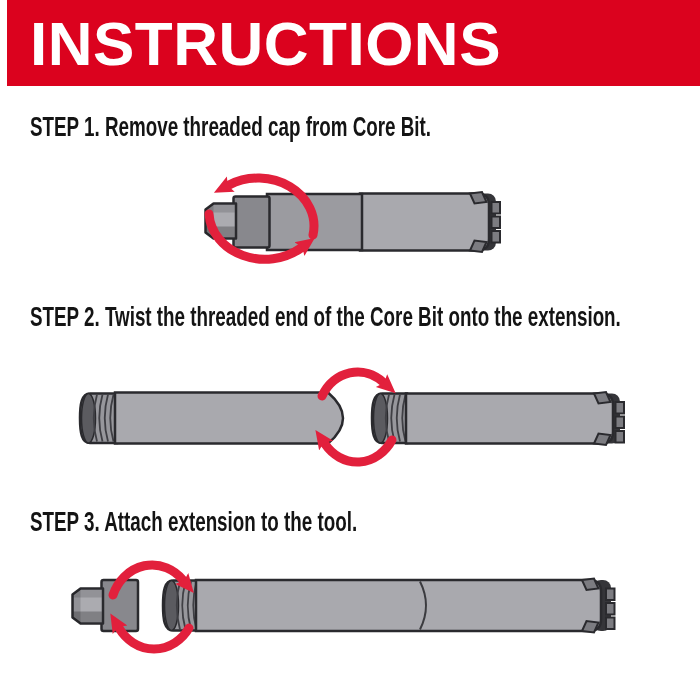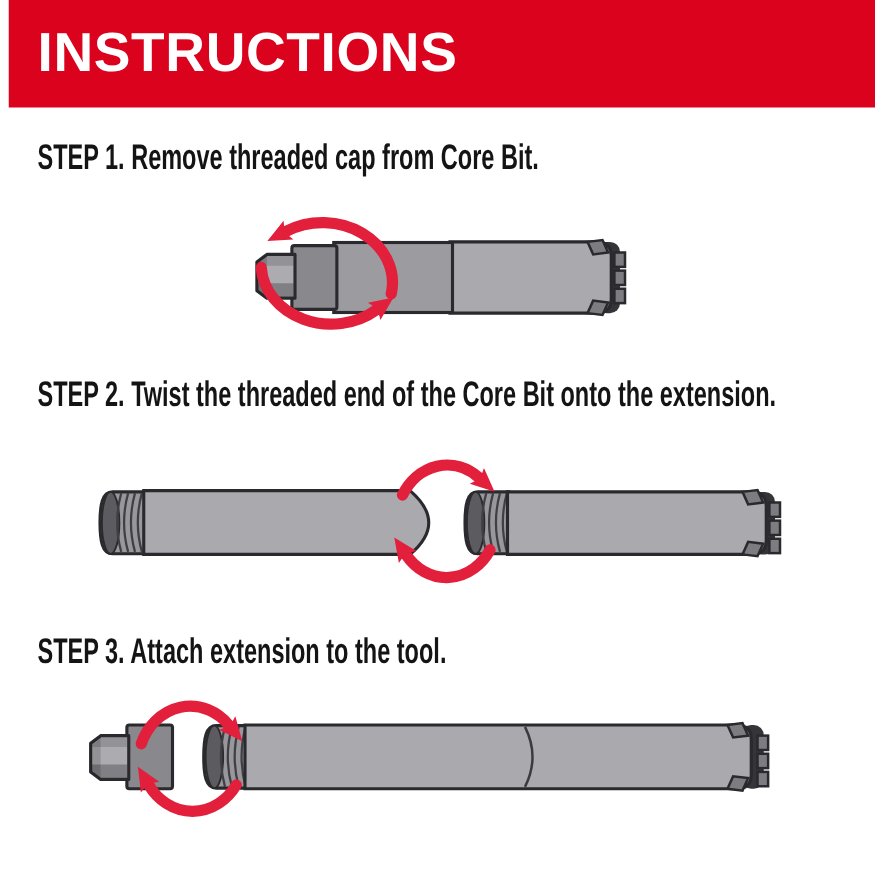--- a/index.html
+++ b/index.html
@@ -5,21 +5,21 @@
   :root{
     --brand-red:#DB021E; --arrow-red:#E2203C; --barrel-gray:#A9A9AE; --cap-gray:#9B9BA0;
     --collar-gray:#88888D; --thread-gray:#97979C; --teeth-gray:#7C7C81; --edge-dark:#353539;
     --outline-dark:#2A2A2E; --text-black:#141414;
   }
   html,body{margin:0;padding:0;background:#fff;}
   .page{position:relative;width:700px;height:700px;background:#fff;overflow:hidden;
         font-family:"Liberation Sans","DejaVu Sans",sans-serif;}
   .banner{position:absolute;left:7px;right:0;top:0;height:86px;background:var(--brand-red);}
   .banner-title{position:absolute;left:23px;top:0;height:86px;display:flex;align-items:center;
-        color:#ffffff;font-weight:bold;font-size:44px;letter-spacing:0.5px;white-space:nowrap;}
+        color:#ffffff;font-weight:bold;font-size:62px;letter-spacing:0.5px;white-space:nowrap;}
   .step-heading{position:absolute;left:30px;color:var(--text-black);font-weight:bold;
         font-size:28.5px;line-height:1;transform:scaleX(0.66);transform-origin:left top;
         white-space:nowrap;}
   #heading-1{top:112px;} #heading-2{top:302px;} #heading-3{top:507px;}
   svg.illus{position:absolute;left:0;width:700px;display:block;}
   #svg-step1{top:158px;height:135px;} #svg-step2{top:358px;height:115px;} #svg-step3{top:548px;height:112px;}
   .barrel{fill:var(--barrel-gray);stroke:var(--outline-dark);stroke-width:2.5;}
   .capfill{fill:var(--cap-gray);stroke:var(--outline-dark);stroke-width:2.5;}
   .collar{fill:var(--collar-gray);stroke:var(--outline-dark);stroke-width:2.5;}
   .thread{fill:var(--thread-gray);stroke:var(--outline-dark);stroke-width:2.5;}

